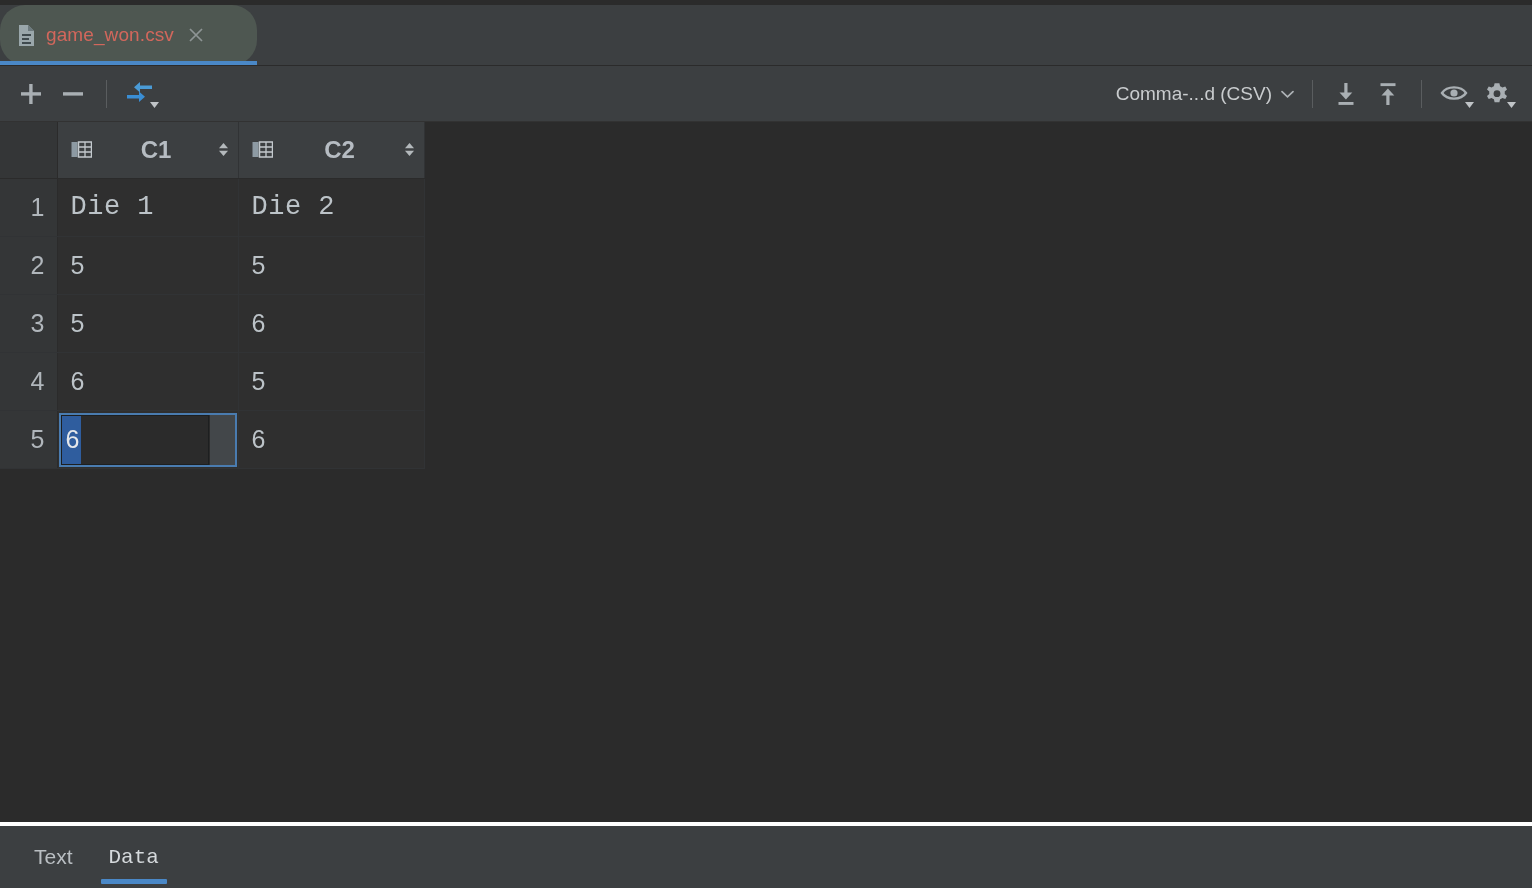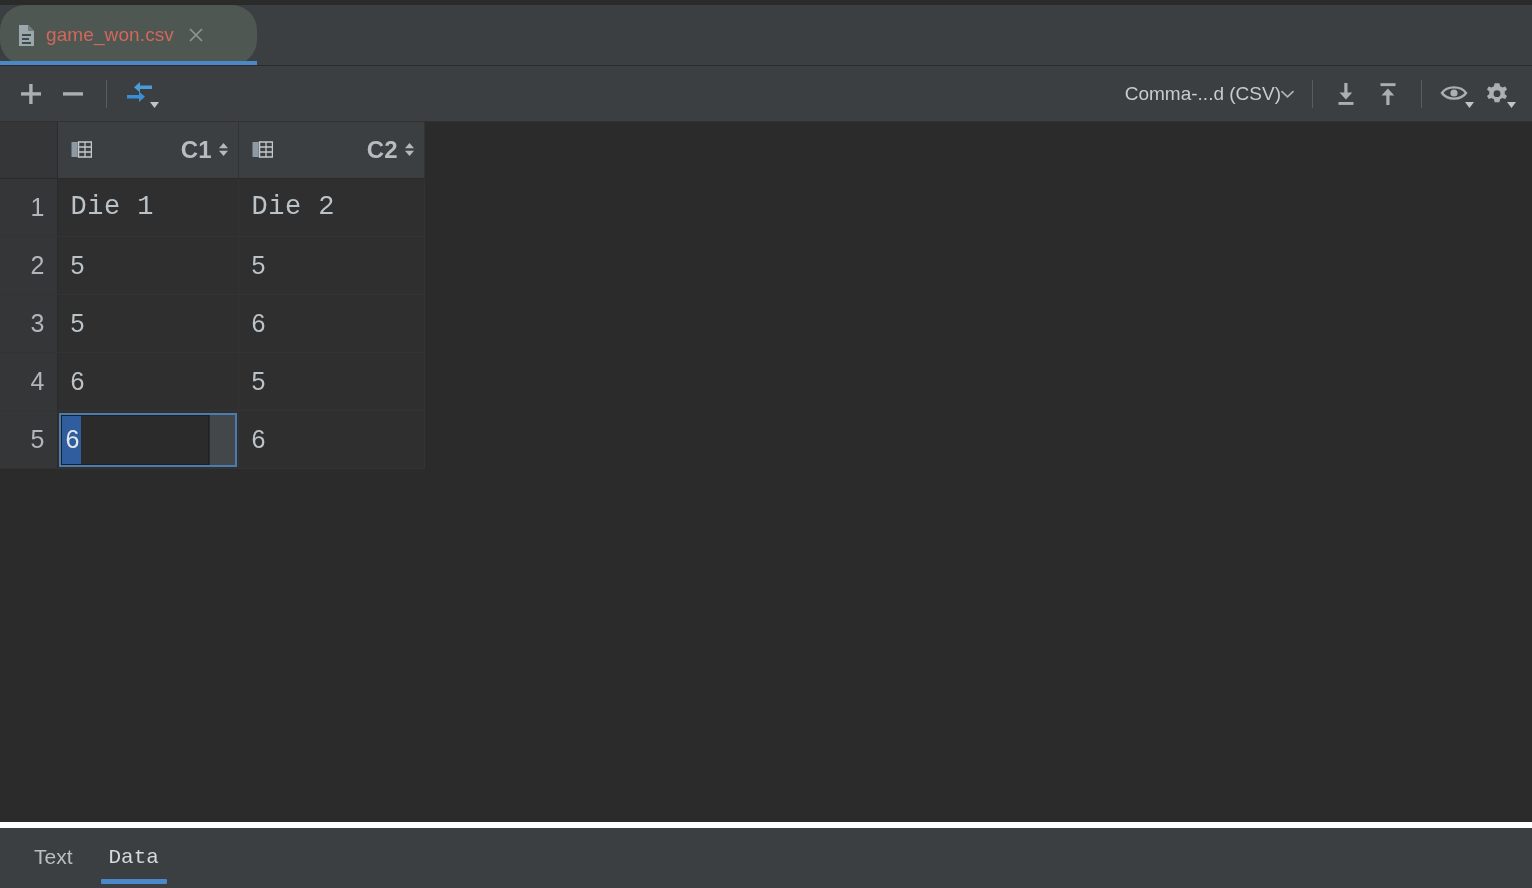--- a/index.html
+++ b/index.html
@@ -107,20 +107,21 @@
     width: 1px;
     height: 28px;
     background: #5a5d5f;
     margin: 0 12px;
     flex: none;
   }
   .tb-spacer { flex: 1 1 auto; }
   .format-select {
     display: flex;
     align-items: center;
+    gap: 9px;
     color: #c9ccce;
     font-size: 19px;
     padding: 4px 6px 4px 8px;
     cursor: pointer;
     white-space: nowrap;
   }
   .caret-down {
     width: 13px;
     height: 8px;
     flex: none;
@@ -164,21 +165,20 @@
     background: #343637;
     border-right: 1px solid #2b2b2b;
   }
   .colhead {
     display: flex;
     align-items: center;
     height: 100%;
     padding: 0 9px 0 13px;
     box-sizing: border-box;
     cursor: pointer;
-    text-align: right;
   }
   .colhead-icon {
     width: 21px;
     height: 19px;
     flex: none;
     margin-right: 9px;
   }
   .colhead-label {
     color: #b6bcc2;
     font-size: 24px;
@@ -265,21 +265,21 @@
     flex: none;
     background: #43474a;
     border-left: 1px solid #2b2b2b;
     cursor: pointer;
   }
 
   
   .bottom-bar {
     height: 66px;
     background: #3c3f41;
-    border-top: 6px solid #ffffff;
+    border-top: 4px solid #ffffff;
     display: flex;
     align-items: flex-end;
     flex: none;
     padding-left: 16px;
     box-sizing: border-box;
   }
   .btab {
     position: relative;
     padding: 0 18px;
     height: 62px;

